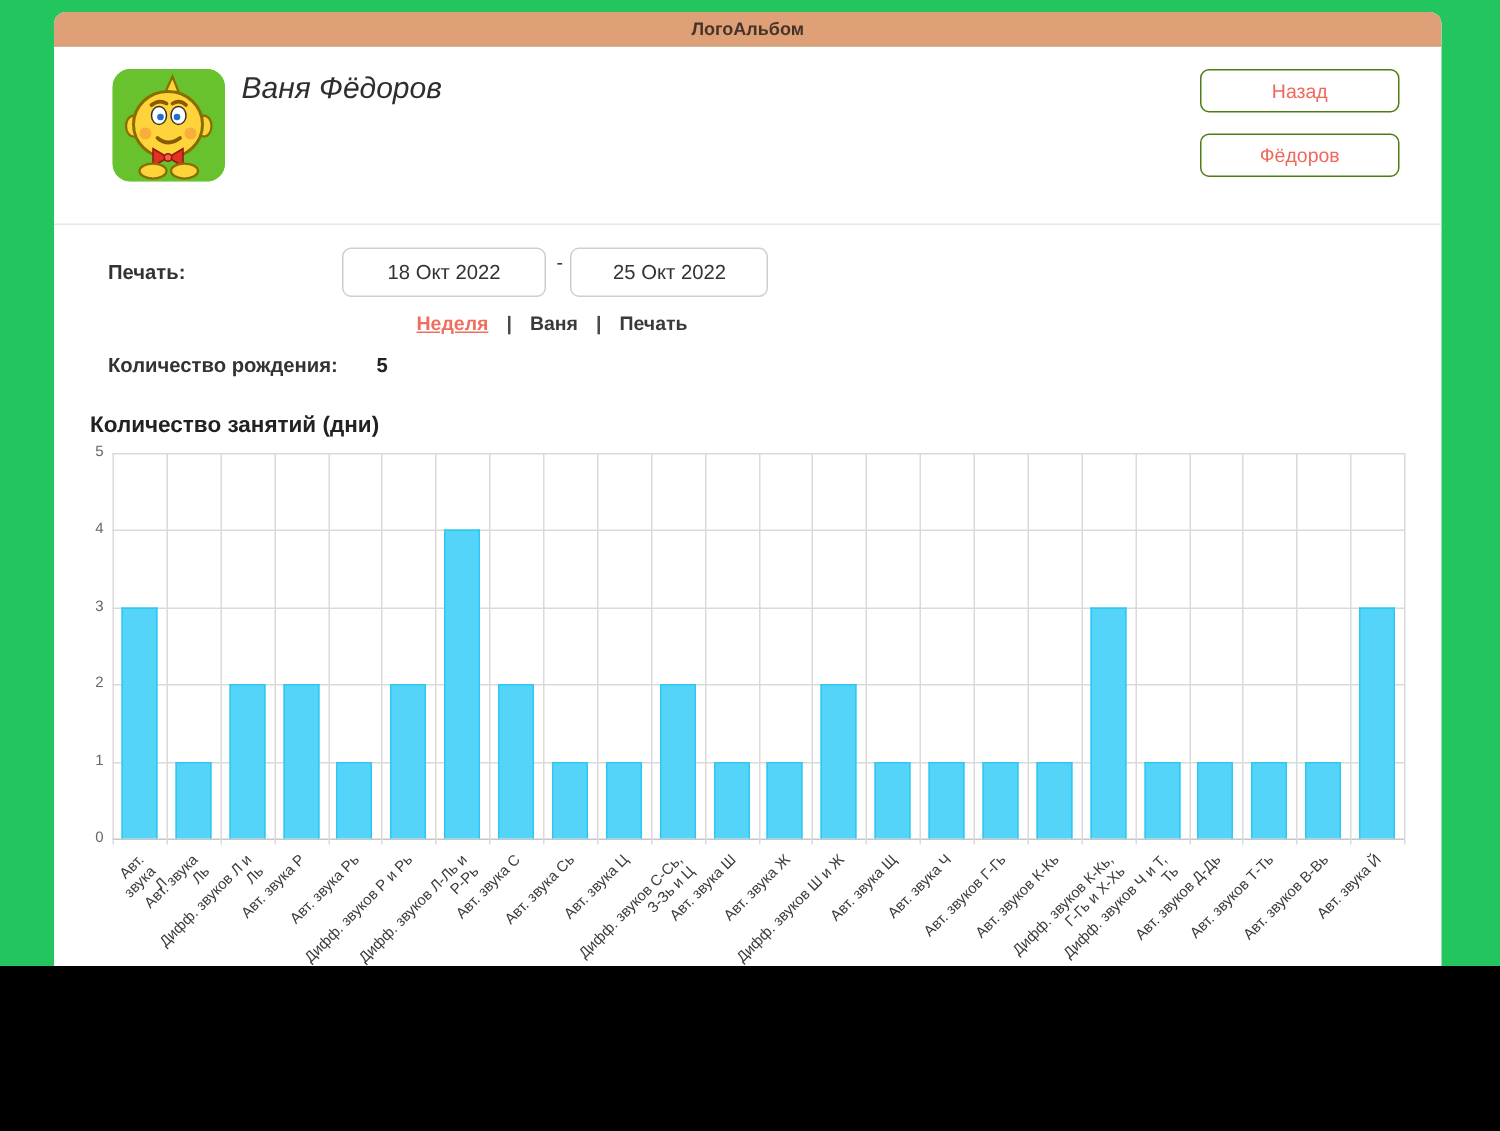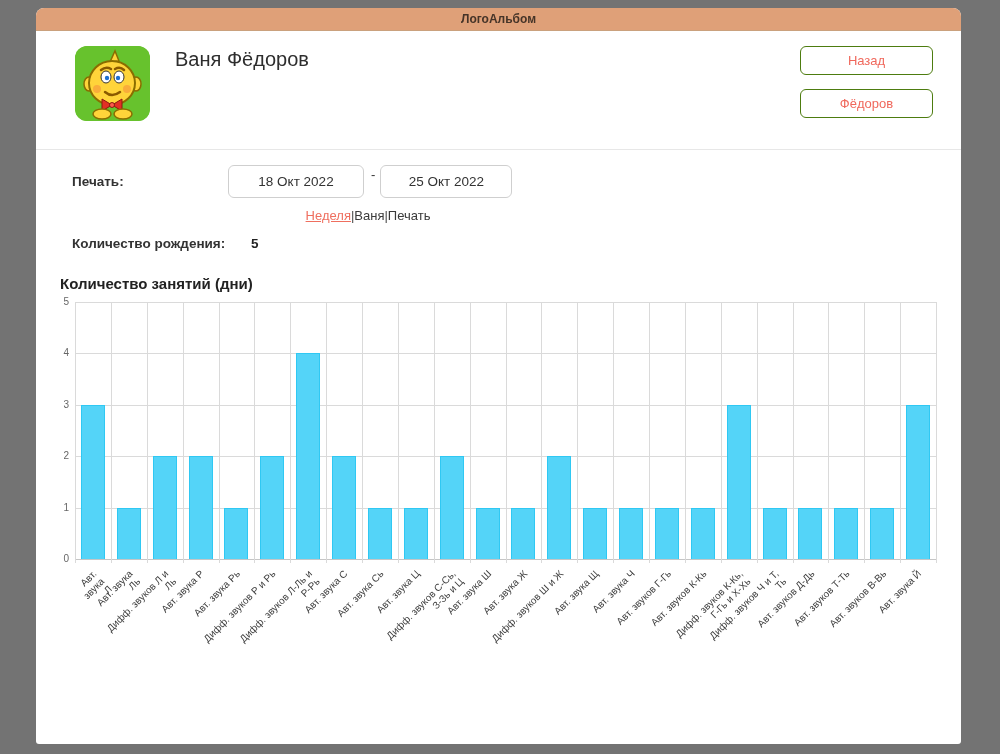--- a/index.html
+++ b/index.html
@@ -1,45 +1,45 @@
 <!DOCTYPE html>
 <html><head>
 <meta charset="utf-8">
 <style>
   html,body{margin:0;padding:0;background:#000;}
-  .screen{position:relative;width:1000px;height:754px;background:#737373;overflow:hidden;
+  .screen{position:relative;width:1000px;height:644px;background:#22c55e;overflow:hidden;
           font-family:"Liberation Sans","DejaVu Sans",sans-serif;}
   .window{position:absolute;left:36px;top:8px;width:925px;height:736px;background:#fff;
           border-radius:8px 8px 3px 3px;overflow:hidden;}
   .titlebar{height:22px;background:#dfa078;border-bottom:1px solid #caa17d;
             display:flex;align-items:center;justify-content:center;}
   .titlebar span{font-size:12px;font-weight:bold;color:#463428;}
 
   .header-row{display:flex;align-items:flex-start;padding:15px 28px 0 39px;}
   .avatar{width:75px;height:75px;border-radius:12px;overflow:hidden;flex:none;background:#67c22d;}
-  .id-block{margin-left:25px;flex:1;}
+  .id-block{margin-left:11px;flex:1;font-style:italic;}
   .name{font-size:20px;color:#2e2e2e;margin-top:2px;}
   .birth{font-size:12.5px;color:#474747;margin-top:10px;}
   .btn-col{display:flex;flex-direction:column;gap:14px;width:133px;}
   .btn{height:29px;border:1px solid #4d7c0f;border-radius:6px;background:#fff;
        color:#f0685c;font-size:13px;font-family:inherit;cursor:pointer;}
 
   .divider{height:1px;background:#e7e7e7;margin-top:28px;}
 
   .period-row{display:flex;align-items:center;margin-top:15px;padding-left:36px;}
   .lbl{font-size:13.5px;font-weight:bold;color:#333;}
   .period-row .lbl{width:156px;}
   .date-input{width:134px;height:31px;border:1px solid #cfcfcf;border-radius:6px;
               display:flex;align-items:center;justify-content:center;
               font-size:13.5px;color:#333;cursor:pointer;background:#fff;}
   .date-input.second{width:130px;}
   .dash{align-self:flex-start;margin:2px 5px 0 7px;color:#333;font-size:13px;}
 
   .tabs-row{margin:10px 0 0 192px;width:280px;display:flex;align-items:center;
-            justify-content:center;font-size:13px;}
+            justify-content:center;gap:12px;font-size:13px;font-weight:bold;}
   .tab{color:#3a3a3a;cursor:pointer;text-decoration:none;}
   .tab.active{color:#ef6f5f;text-decoration:underline;}
   .tabsep{color:#4a4a4a;}
 
   .count-row{margin-top:13px;padding-left:36px;font-size:13.5px;}
   .count-val{font-weight:bold;color:#222;margin-left:22px;}
 
   .chart-title{margin:24px 0 0 24px;font-size:15px;color:#222;font-weight:bold;}
   .chart-wrap{position:relative;margin:10px 0 0 39px;width:861px;height:257px;}
   .hline{position:absolute;left:0;width:100%;height:1px;background:#dadada;}

